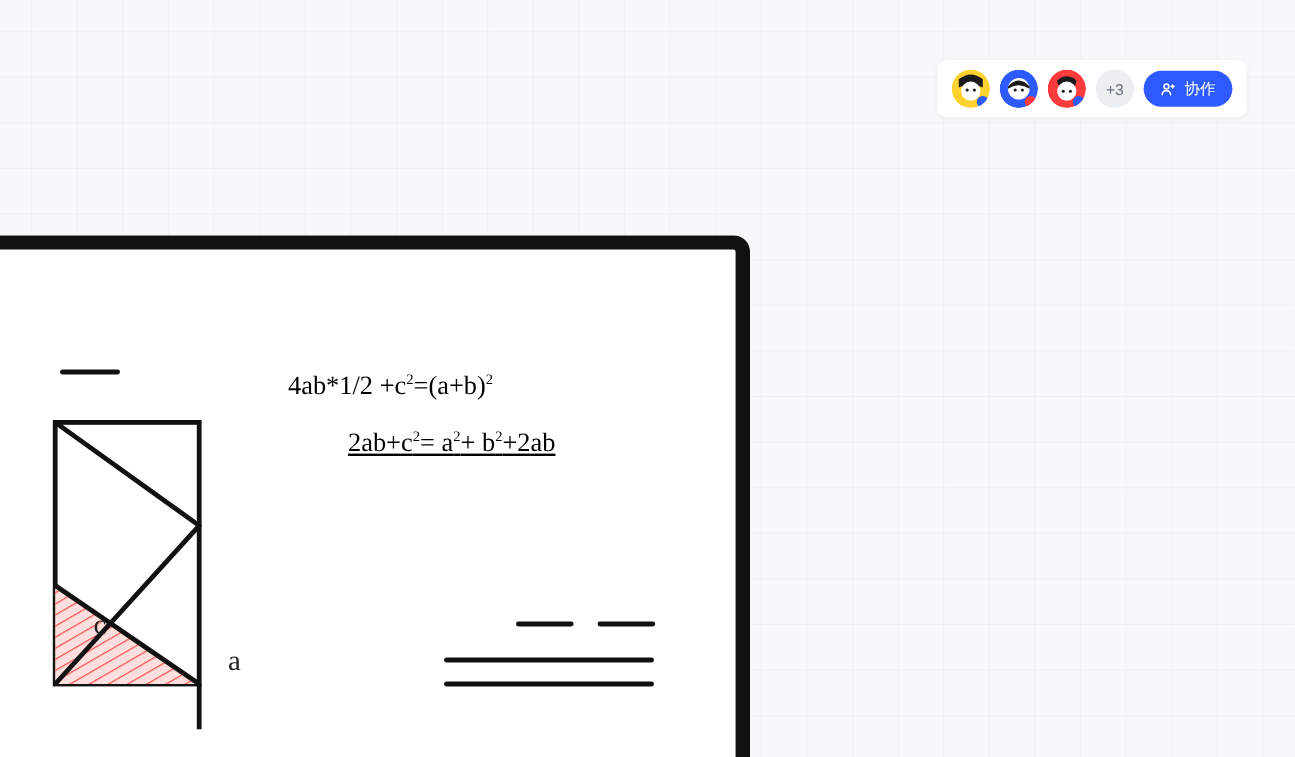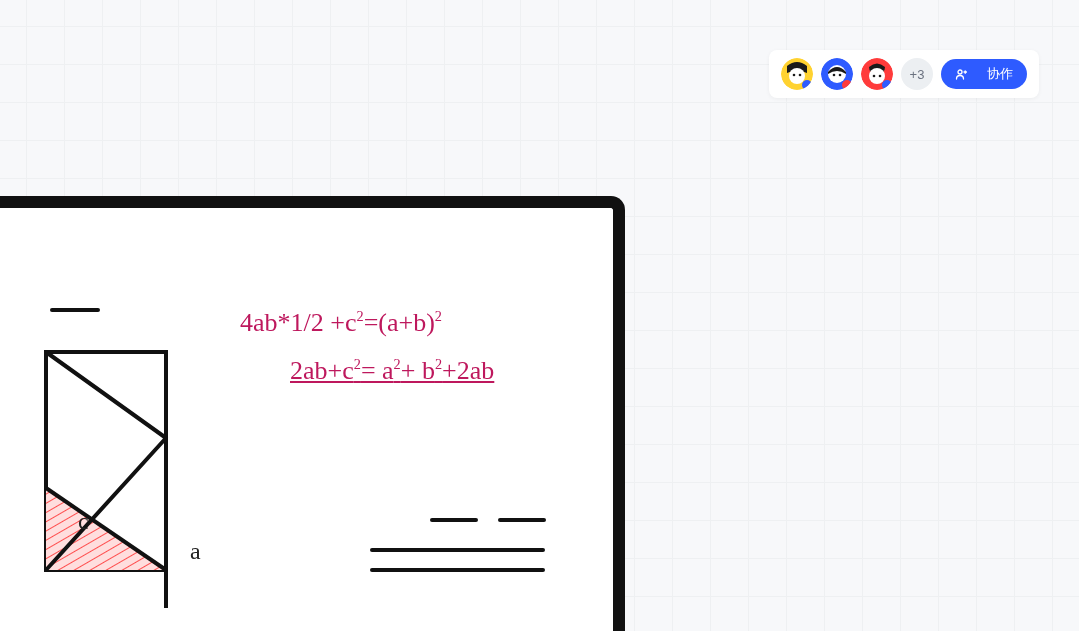--- a/index.html
+++ b/index.html
@@ -56,21 +56,21 @@
     }
     .collab-btn {
       background: #2e5bff;
       color: #fff;
       border: none;
       border-radius: 16px;
       padding: 6px 14px;
       font-size: 13px;
       display: flex;
       align-items: center;
-      gap: 20px;
+      gap: 8px;
       cursor: pointer;
     }
     .collab-btn .icon {
       display: inline-flex;
       width: 12px;
       height: 12px;
     }
     .board {
       position: absolute;
       top: 196px;
@@ -80,22 +80,22 @@
       background: #fff;
       border: 12px solid #111;
       border-left: none;
       border-bottom: none;
       border-radius: 0 14px 0 0;
     }
     .board-inner { position: relative; width: 100%; height: 100%; }
     .eq {
       position: absolute;
       font-family: "Comic Sans MS", "Segoe Script", cursive;
-      color: #be185d;
-      font-size: 26px;
+      color: #000000;
+      font-size: 22px;
       white-space: nowrap;
     }
     .eq sup { font-size: 0.55em; vertical-align: super; }
     .eq1 { top: 100px; left: 240px; }
     .eq2 { top: 148px; left: 290px; text-decoration: underline; }
     .eq3 { top: 196px; left: 310px; }
     .stroke {
       position: absolute;
       height: 4px;
       background: #111;

